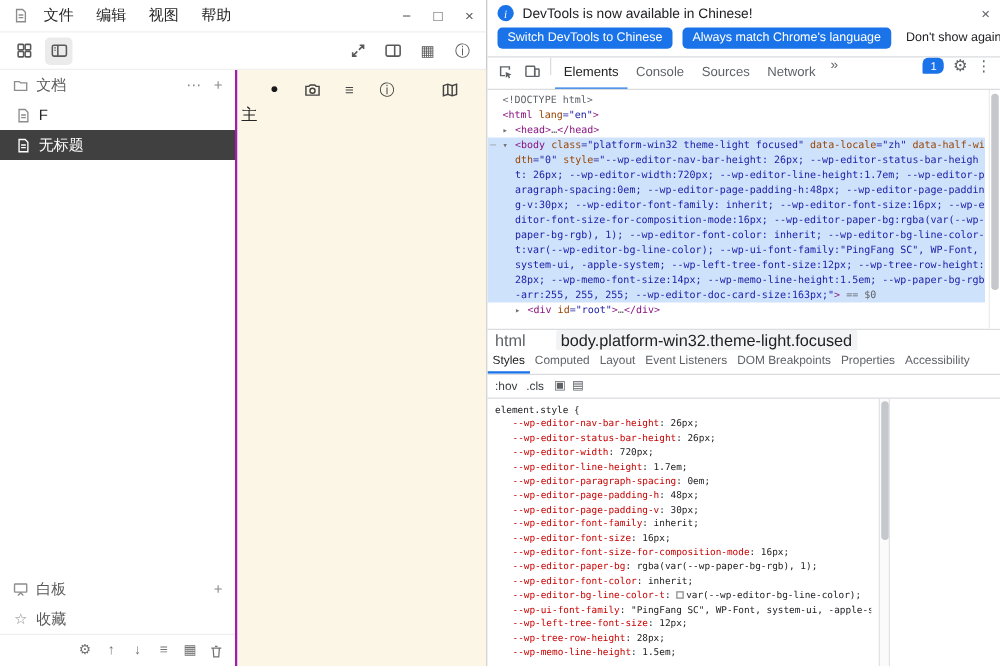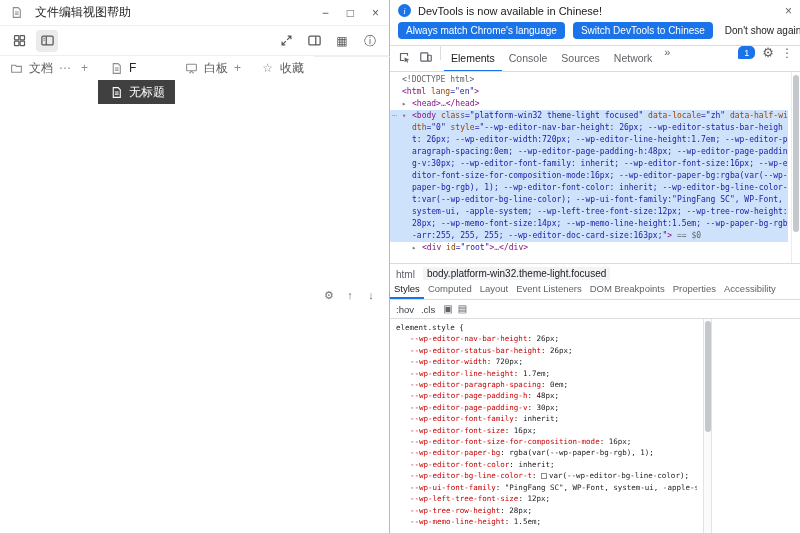--- a/index.html
+++ b/index.html
@@ -5,33 +5,33 @@
 *{margin:0;padding:0;box-sizing:border-box}
 html,body{width:800px;height:533px;overflow:hidden}
 body{font-family:"Liberation Sans",sans-serif;background:#fff;color:#262626}
 .screen{display:flex;width:800px;height:533px}
 
 
 .app{flex:0 0 390px;display:flex;flex-direction:column;background:#fff;border-right:1px solid #b9b9b9;min-width:0}
 .titlebar{flex:0 0 26px;display:flex;align-items:center;gap:12px;padding:0 10px;border-bottom:1px solid #efefef;font-size:12px}
 .app-icon{color:#8c8c8c;display:flex}
 .app-icon svg{width:13px;height:13px}
-.menus{display:flex;}
+.menus{display:flex;gap:18px}
 .menu-item{cursor:default;white-space:nowrap}
 .win-controls{margin-left:auto;display:flex;gap:18px;align-items:center;color:#595959;font-size:12px}
 .win-btn{background:none;border:none;font-family:inherit;font-size:12px;color:#595959;line-height:1}
 .toolbar{flex:0 0 30px;display:flex;align-items:center;padding:0 8px;border-bottom:1px solid #efefef;color:#595959}
 .tool-left,.tool-right{display:flex;gap:6px;align-items:center}
 .tool-right{margin-left:auto}
 .icon-btn{width:22px;height:22px;display:flex;align-items:center;justify-content:center;border-radius:4px;color:#595959;background:none;border:none;font-size:12px}
 .icon-btn svg{width:15px;height:15px}
 .icon-btn.active{background:#ebebeb}
 .glyph{line-height:1}
 .app-main{flex:1;display:flex;min-height:0}
-.sidebar{flex:0 0 190px;display:flex;border-right:2px solid #a21caf;font-size:12px;min-height:0}
+.sidebar{flex:0 0 190px;display:flex;flex-direction:column;border-right:2px solid #a21caf;font-size:12px;min-height:0}
 .side-row{flex:0 0 24px;height:24px;display:flex;align-items:center;gap:6px;padding:0 10px}
 .side-row svg{width:13px;height:13px;flex:0 0 13px;color:#8c8c8c}
 .side-row .label{flex:1;white-space:nowrap;overflow:hidden}
 .side-row.header .label{color:#595959}
 .side-actions{display:flex;gap:10px;color:#8c8c8c}
 .side-actions .glyph{font-size:12px}
 .side-row.item{padding-left:12px}
 .side-row.selected{background:#404040;color:#fff}
 .side-row.selected svg{color:#fff}
 .side-spacer{flex:1}
@@ -79,21 +79,21 @@
 .tree-line.selected{background:#cfe2fc}
 .tk-tag{color:#881280}
 .tk-attr{color:#994500}
 .tk-val{color:#1a1aa6}
 .tk-doctype{color:#5f6368}
 .tk-marker{color:#5f6368}
 .tk-plain{color:#202124}
 .el-scroll{position:absolute;top:0;right:0;bottom:0;width:9px;background:#fff;border-left:1px solid #ececec}
 .el-thumb{position:absolute;top:3px;left:1px;width:6px;height:82%;background:#c4c7cb;border-radius:3px}
 
-.crumbbar{flex:0 0 17px;display:flex;align-items:flex-end;gap:8px;border-top:1px solid #dadce0;font-size:10px;color:#5f6368;padding:0 6px;overflow:hidden;white-space:nowrap}
+.crumbbar{flex:0 0 17px;display:flex;align-items:center;gap:24px;border-top:1px solid #dadce0;font-size:13px;color:#5f6368;padding:0 6px;overflow:hidden;white-space:nowrap}
 .crumb.selected{color:#202124;background:#f1f3f4;padding:1px 4px;border-radius:2px}
 .sidetabs{flex:0 0 20px;display:flex;align-items:flex-end;border-bottom:1px solid #dadce0;font-size:9.5px;color:#5f6368;overflow:hidden;white-space:nowrap}
 .sidetab{padding:0 4px;height:20px;display:flex;align-items:center;border-bottom:2px solid transparent;white-space:nowrap}
 .sidetab.selected{color:#202124;border-bottom-color:#1a73e8}
 .filterbar{flex:0 0 19px;display:flex;align-items:center;border-bottom:1px solid #dadce0;padding:0 6px;gap:8px;font-size:9.5px;color:#5f6368}
 .filter-input{flex:1;border:none;outline:none;font-size:9.5px;color:#202124;font-family:inherit;background:transparent;min-width:0}
 .filter-input::placeholder{color:#80868b}
 .toggle{color:#3c4043;cursor:default}
 .filter-icons{display:flex;gap:5px;font-size:10px;color:#5f6368}
 .filter-icons .glyph{cursor:default}
@@ -278,22 +278,22 @@
 
   <div class="devtools">
 
     <div class="infobar">
       <div class="infobar-top">
         <span class="info-badge">i</span>
         <span>DevTools is now available in Chinese!</span>
         <button class="infobar-close">×</button>
       </div>
       <div class="infobar-actions">
+        <button class="btn-blue">Switch DevTools to Chinese</button>
         <button class="btn-blue">Always match Chrome's language</button>
-        <button class="btn-blue">Switch DevTools to Chinese</button>
         <button class="btn-plain">Don't show again</button>
       </div>
     </div>
 
     <div class="tabbar">
       <button class="icon-btn">
         <svg viewBox="0 0 24 24" fill="currentColor">
             <path d="M5 5h14v5h-2V7H7v10h5v2H5z"></path>
             <path d="M13 13l8 3.5-3.2 1.3 1.2 3.2-1.8 1-1.2-3.2L13 21z"></path>
           </svg>

